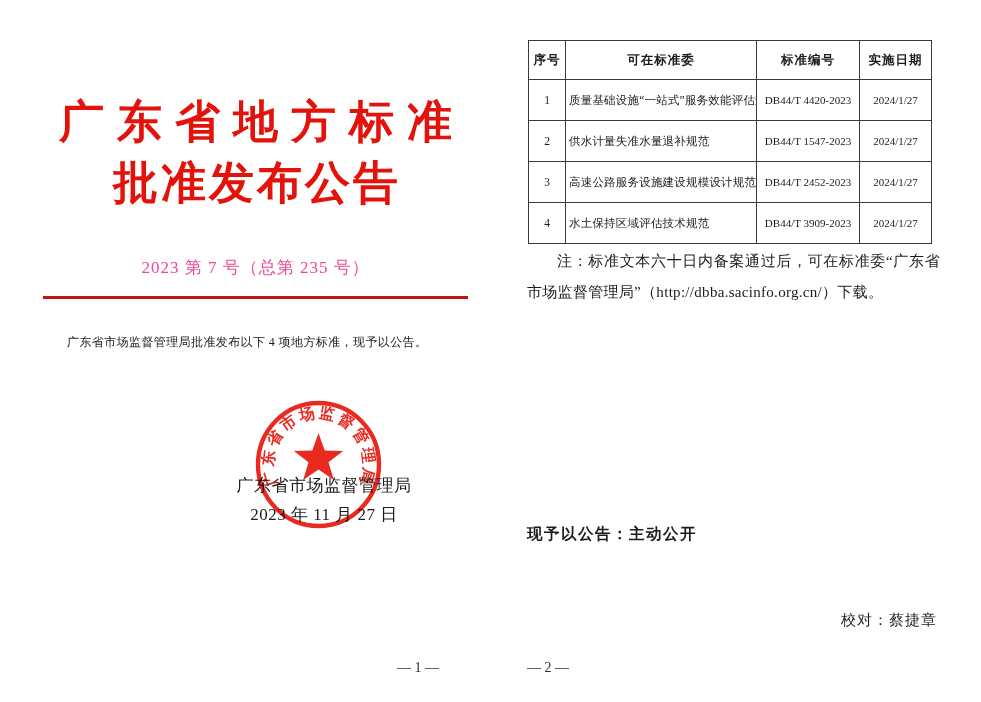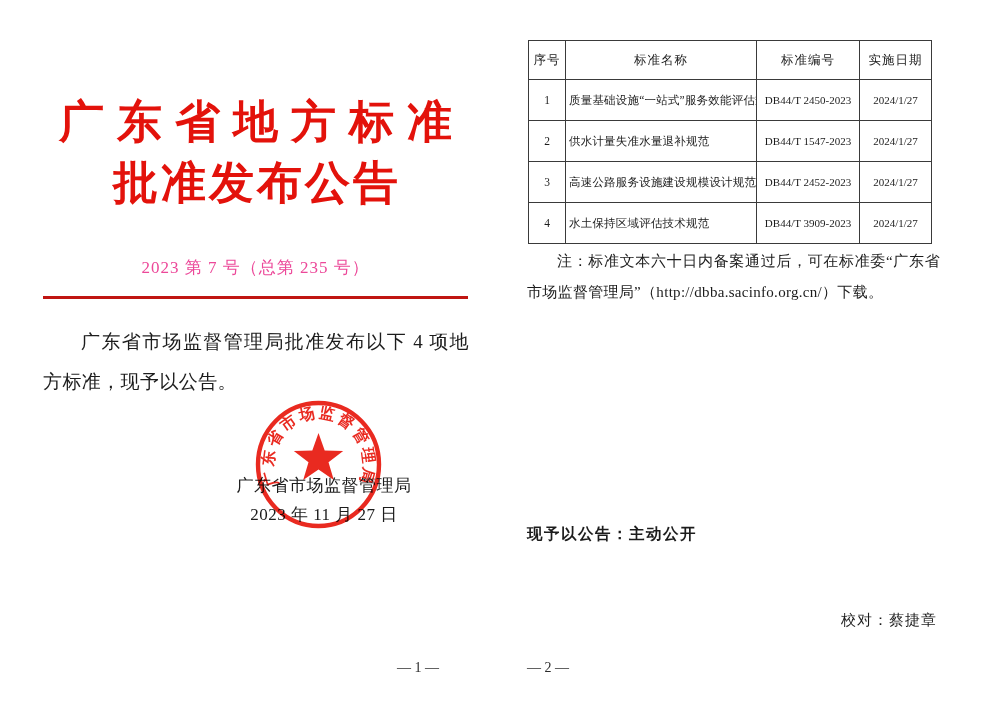--- a/index.html
+++ b/index.html
@@ -47,21 +47,21 @@
     position: absolute;
     top: 296px; left: 0;
     width: 425px; height: 3px;
     background: #c01512;
   }
   .body-par {
     position: absolute;
     top: 322px; left: 0;
     width: 426px;
     margin: 0;
-    font-size: 19px;
+    font-size: 12px;
     line-height: 40px;
     letter-spacing: 0.4px;
     text-indent: 2em;
     text-align: justify;
   }
   .sig-block {
     position: absolute;
     left: 160px; width: 242px;
     text-align: center;
     font-size: 17px;
@@ -89,21 +89,21 @@
   }
   .std-table th, .std-table td {
     border: 1.5px solid #3a3a3a;
     padding: 0;
     overflow: hidden;
     white-space: nowrap;
   }
   .std-table th {
     height: 38px;
     font-size: 12.5px;
-    font-weight: normal;
+    font-weight: bold;
     text-align: center;
     letter-spacing: 1px;
     border-radius: 6px;
   }
   .std-table td { height: 40px; font-size: 11.5px; }
   .td-seq  { text-align: center; }
   .td-name { text-align: left; padding-left: 3px !important; letter-spacing: 0.2px; }
   .td-code { text-align: center; font-size: 11px !important; }
   .td-date { text-align: center; font-size: 11px !important; }
 
@@ -188,30 +188,30 @@
     <table class="std-table">
       <colgroup>
         <col style="width:37px">
           <col style="width:191px">
         <col style="width:103px">
           <col style="width:72px">
       </colgroup>
       <thead>
         <tr>
           <th>序号</th>
-          <th>标准名称</th>
+          <th>可在标准委</th>
           <th>标准编号</th>
           <th>实施日期</th>
         </tr>
       </thead>
       <tbody>
         <tr>
           <td class="td-seq">1</td>
           <td class="td-name">质量基础设施“一站式”服务效能评估规范</td>
-          <td class="td-code">DB44/T 2450-2023</td>
+          <td class="td-code">DB44/T 4420-2023</td>
           <td class="td-date">2024/1/27</td>
         </tr>
         <tr>
           <td class="td-seq">2</td>
           <td class="td-name">供水计量失准水量退补规范</td>
           <td class="td-code">DB44/T 1547-2023</td>
           <td class="td-date">2024/1/27</td>
         </tr>
         <tr>
           <td class="td-seq">3</td>

